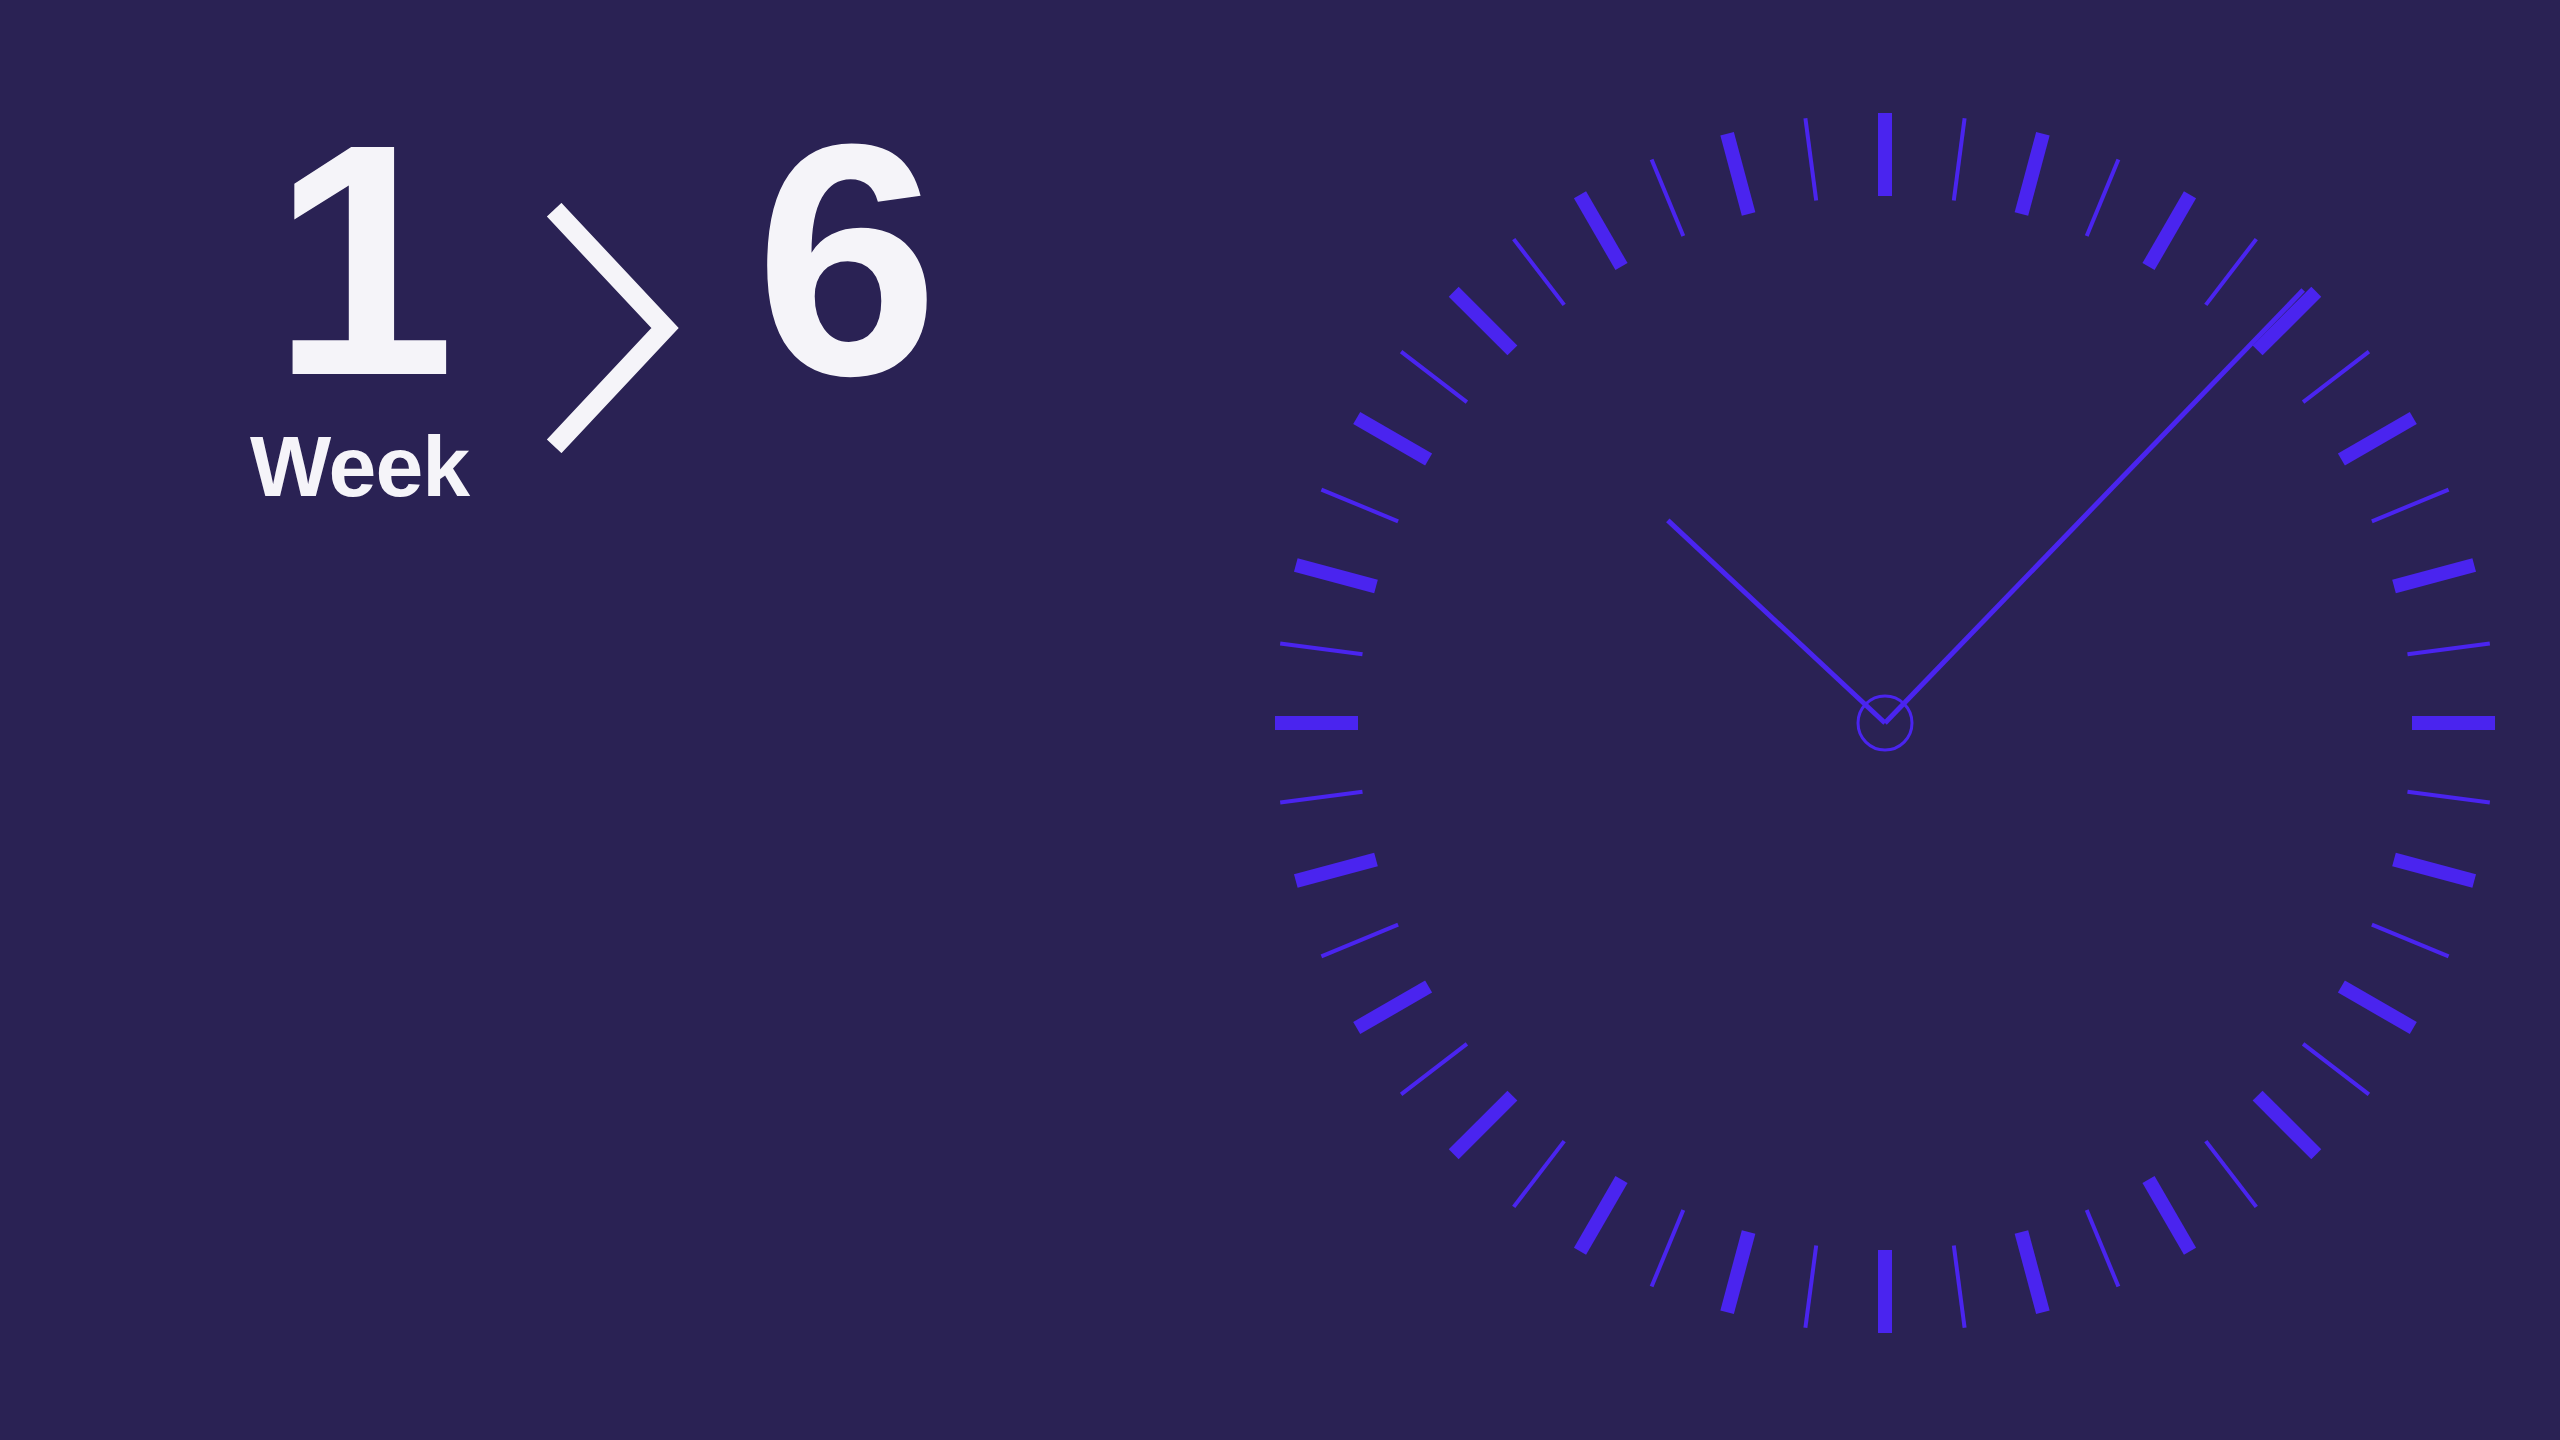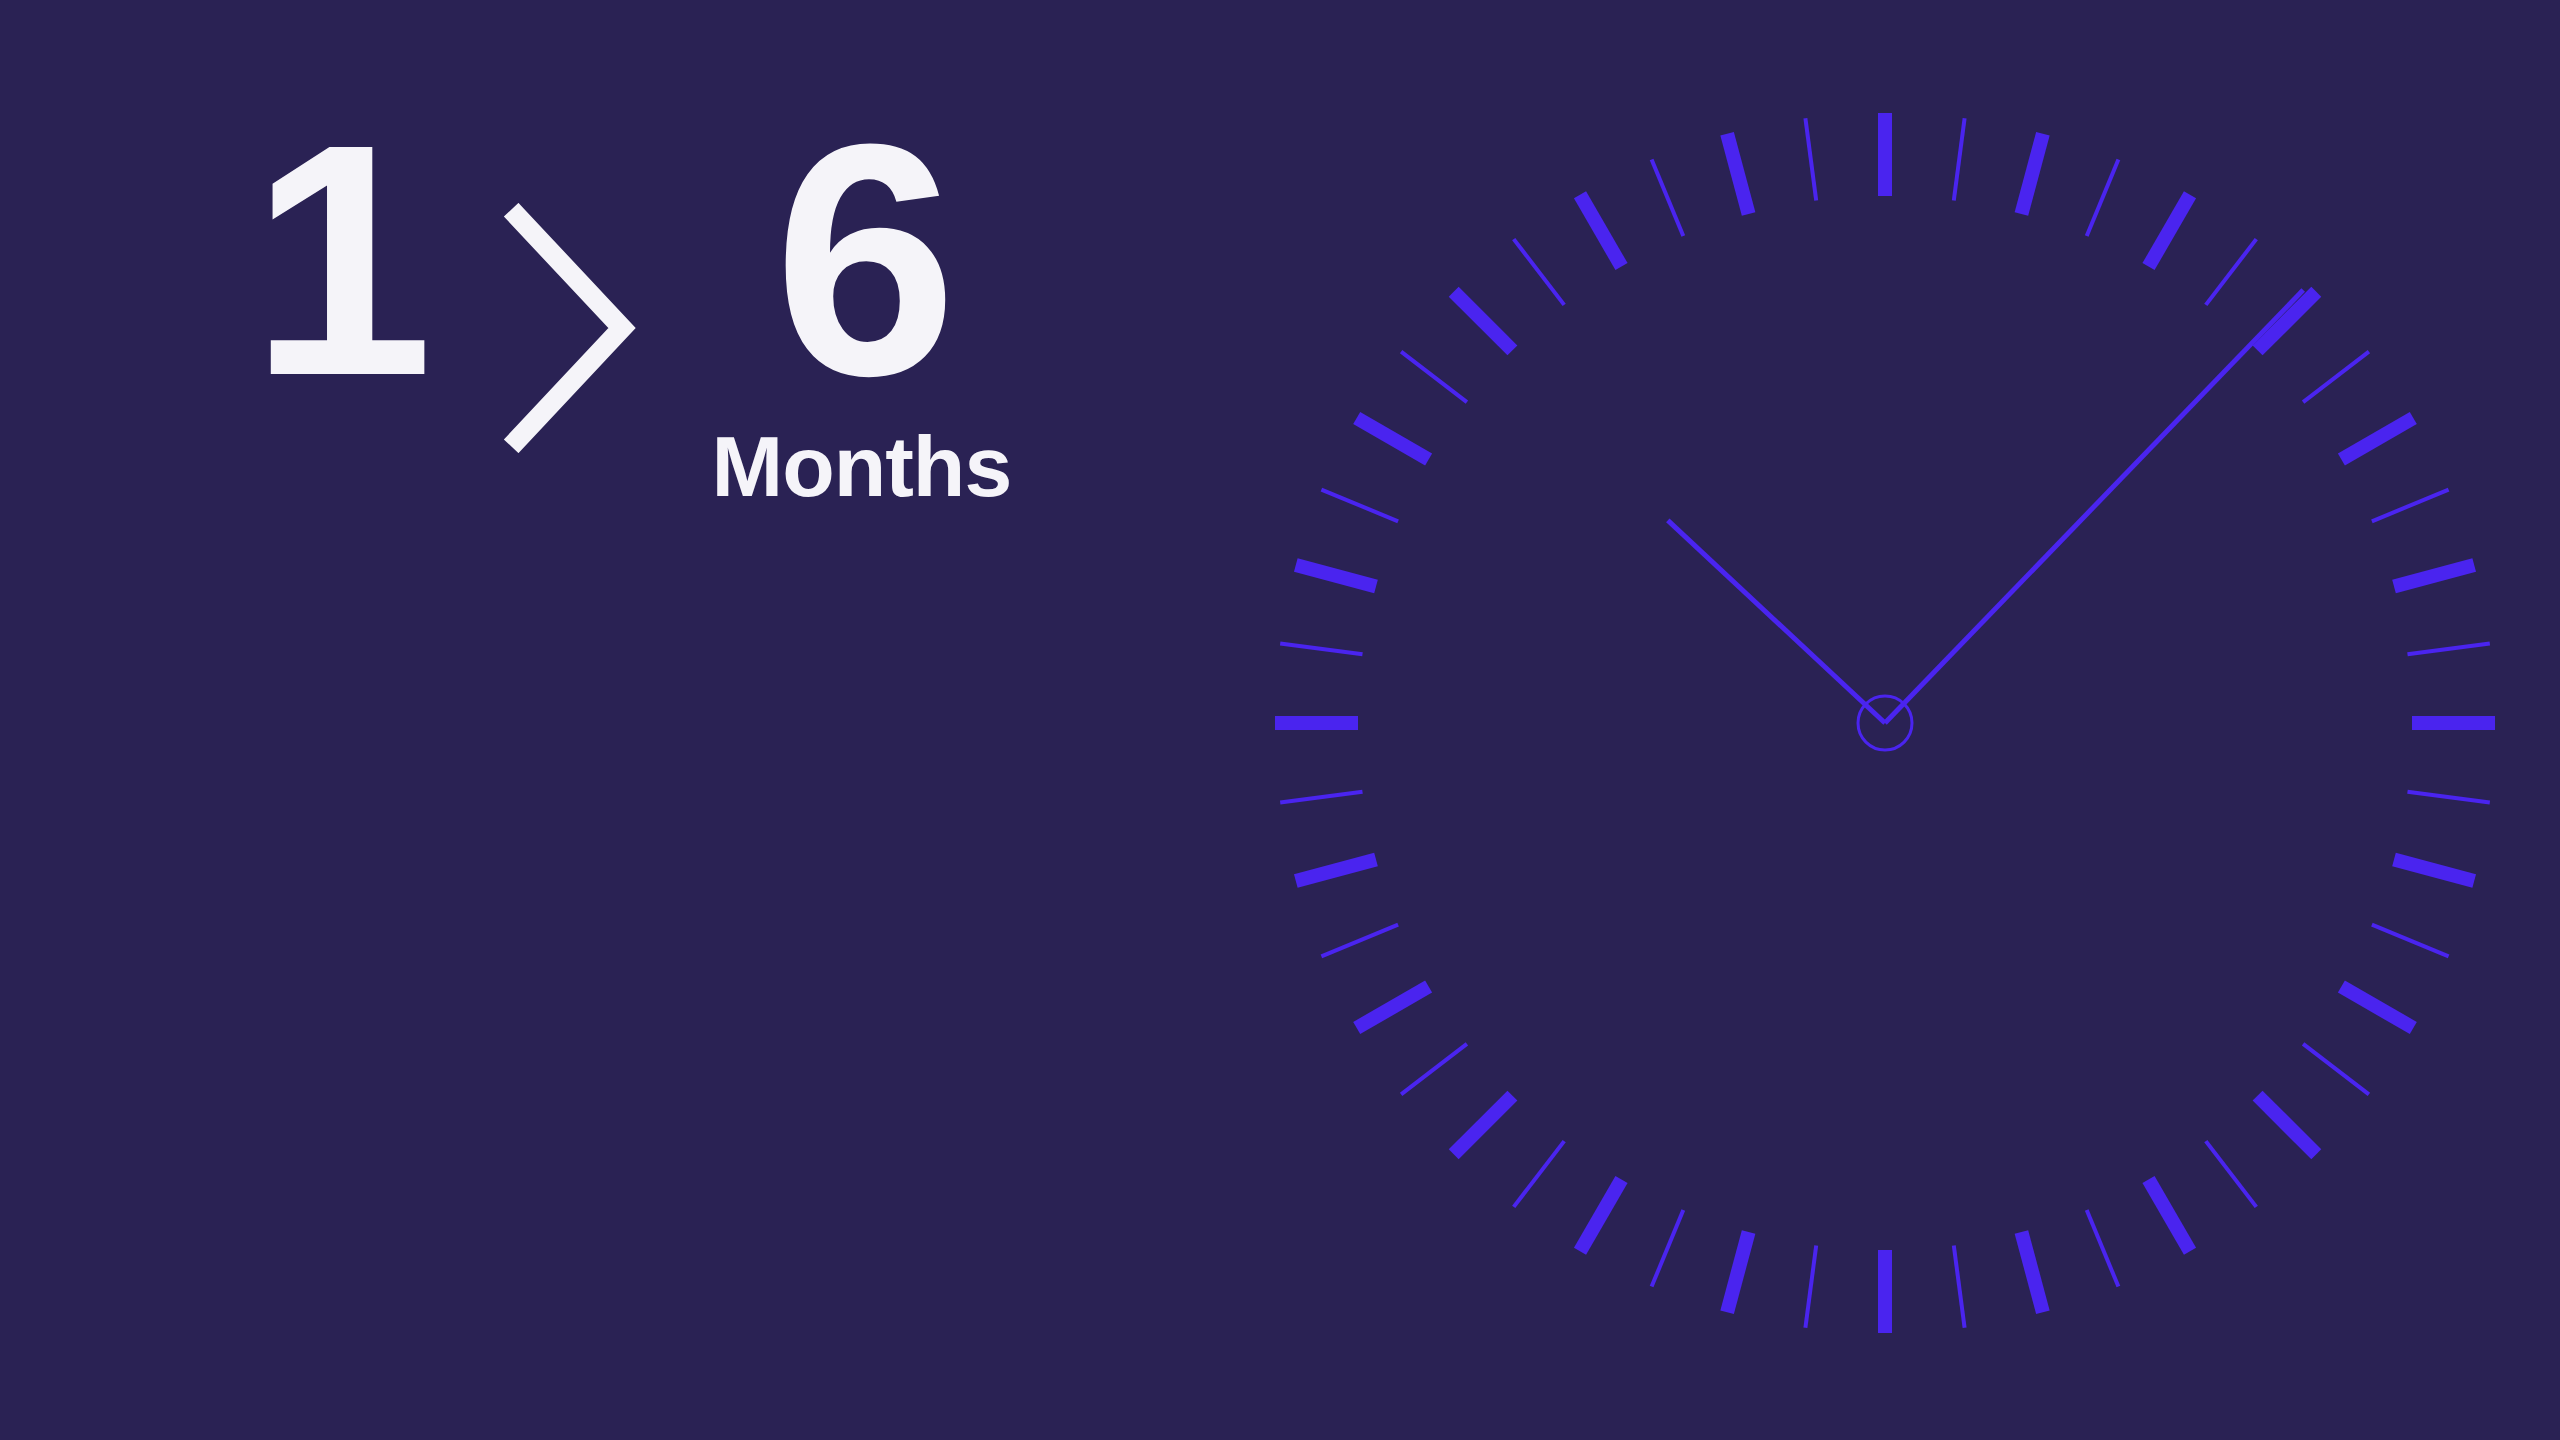--- a/index.html
+++ b/index.html
@@ -161,34 +161,34 @@
       </g>
     <circle id="clock-hub" cx="1885" cy="723" r="27" fill="none" stroke="#4a24ef" stroke-width="3"></circle>
   </svg>
 
   <div id="content">
 
     <div id="stat-row">
 
       <div class="stat-block">
         <div class="stat-number">1</div>
+        <div class="stat-label">Week</div>
       </div>
 
       <div id="stat-gap-a"></div>
 
       <div id="chevron-wrap">
         <svg width="150" height="250" viewBox="0 0 150 250" xmlns="http://www.w3.org/2000/svg">
           <polyline points="22,14 126,125 22,236" fill="none" stroke="#f5f4f9" stroke-width="20" stroke-linecap="square" stroke-linejoin="miter"></polyline>
         </svg>
       </div>
 
       <div id="stat-gap-b"></div>
 
       <div class="stat-block">
         <div class="stat-number">6</div>
-        <div class="stat-label">Months</div>
       </div>
 
     </div>
 
 
   </div>
 </div>
 
 </body></html>

